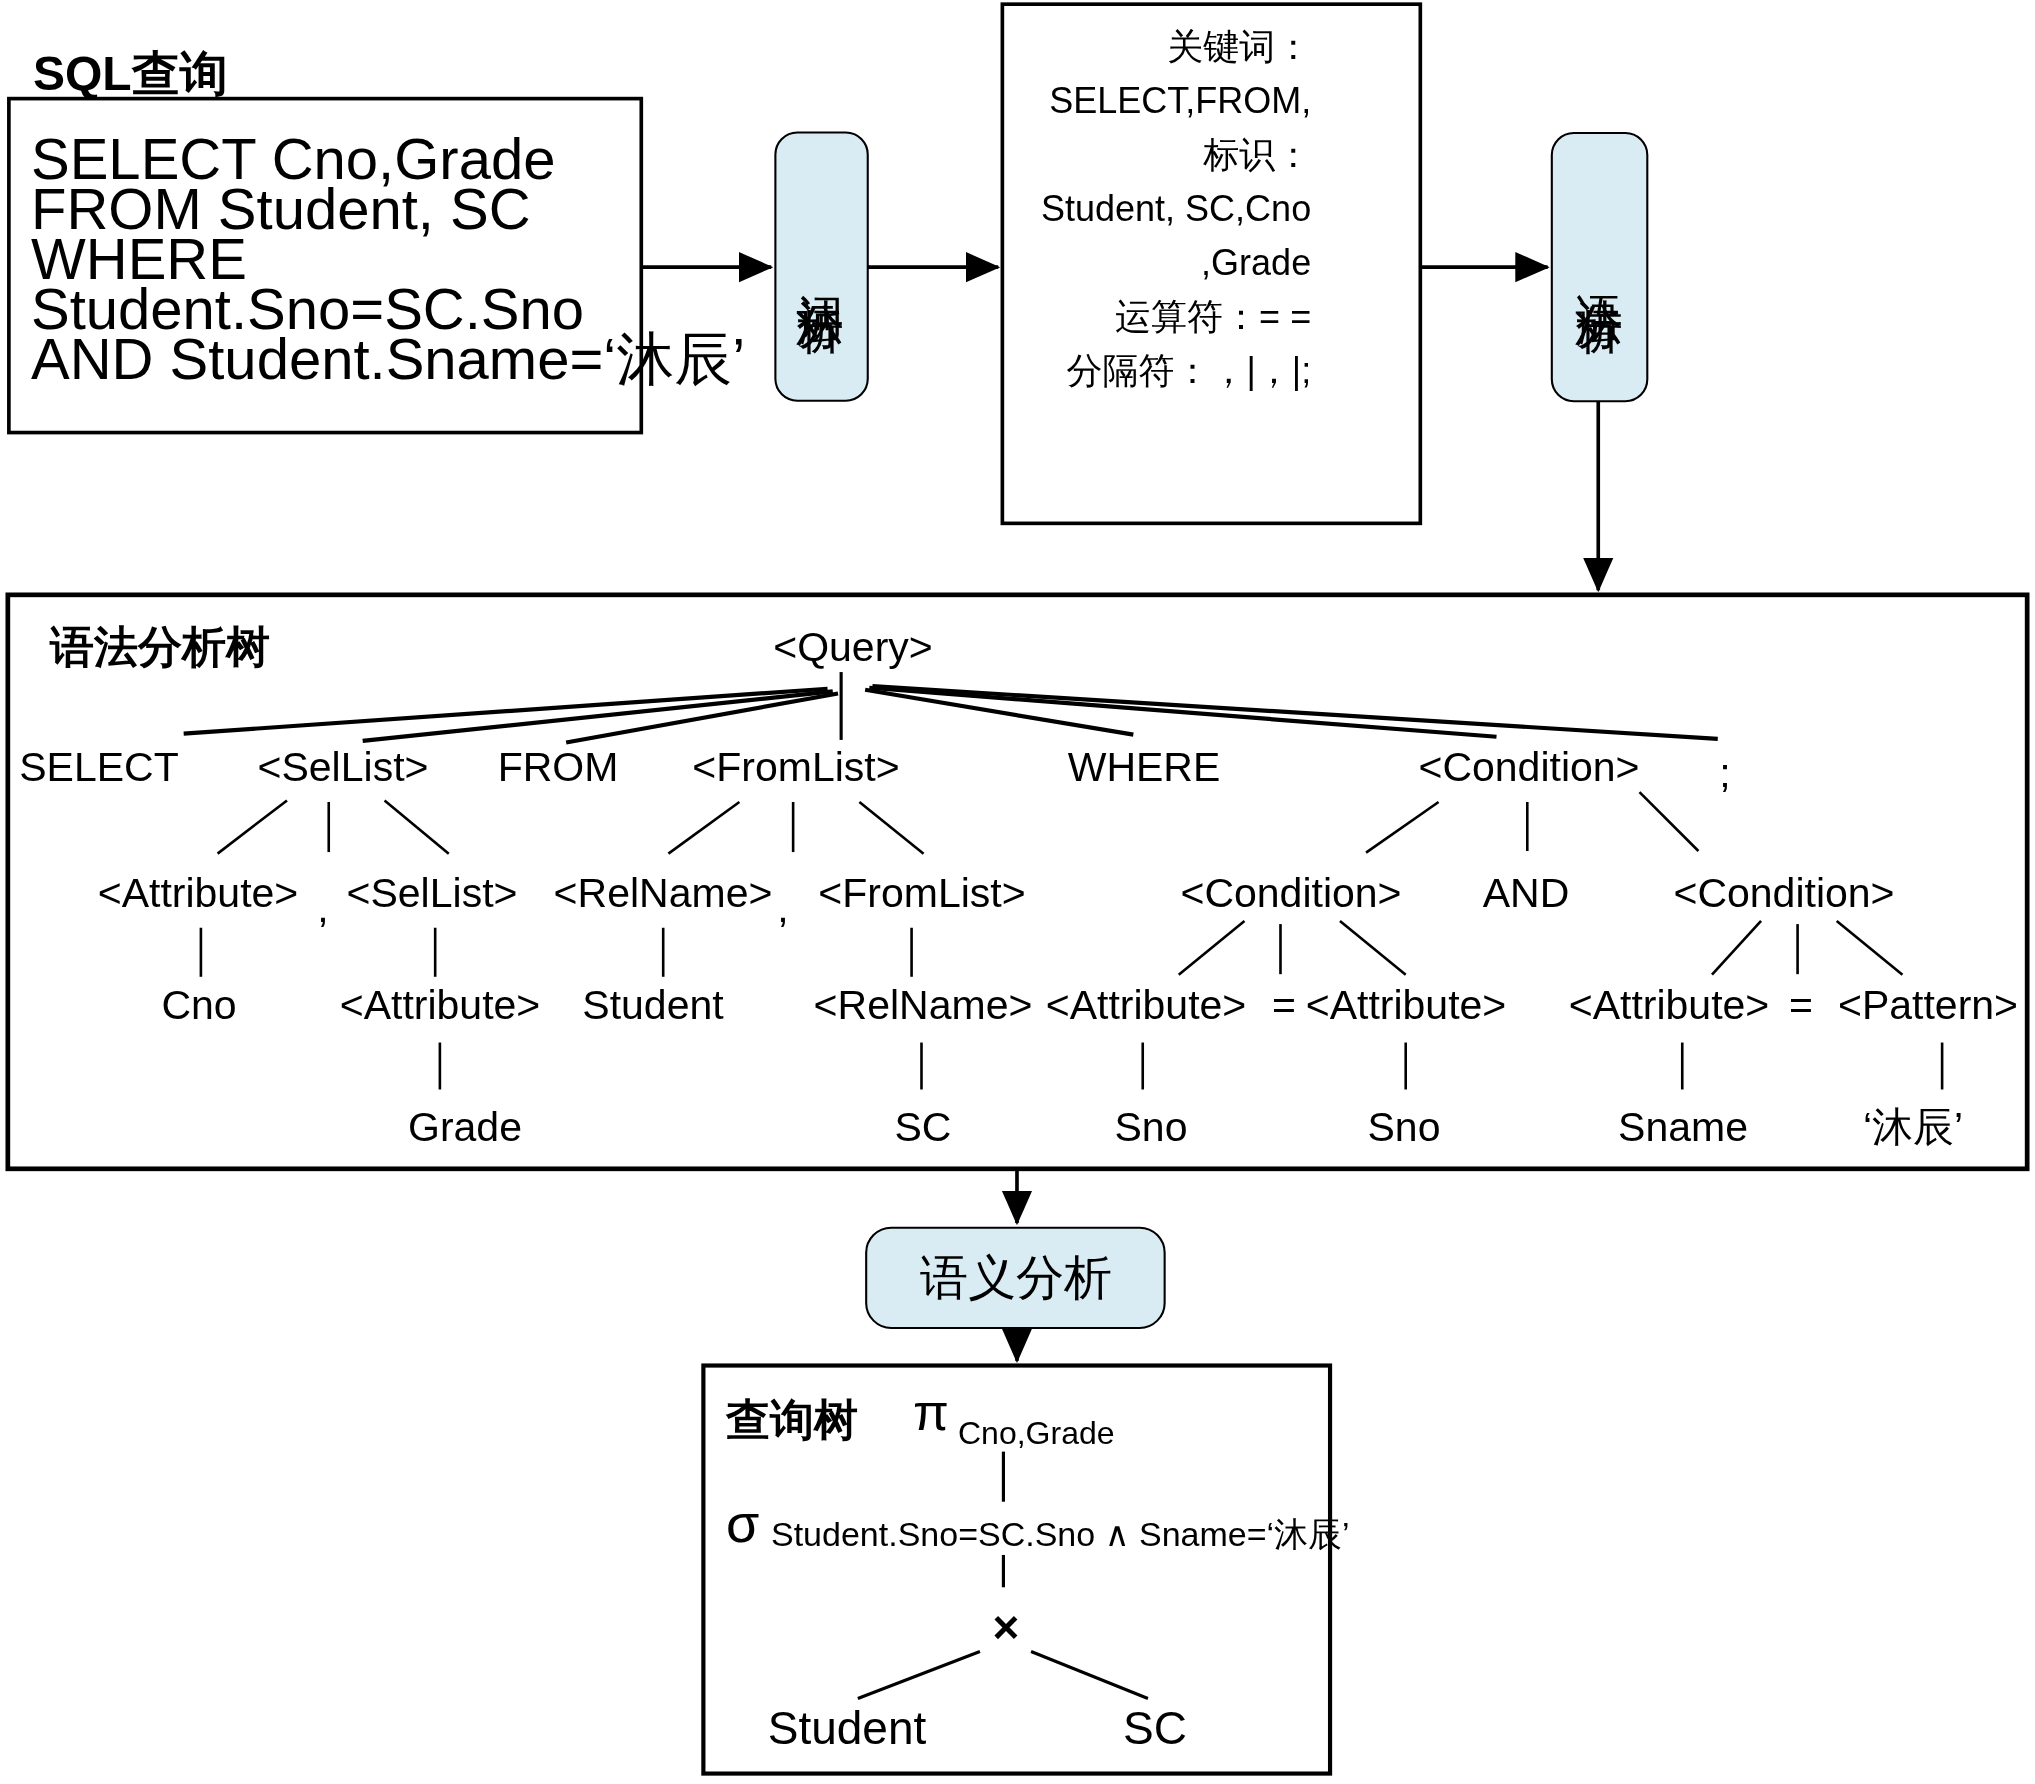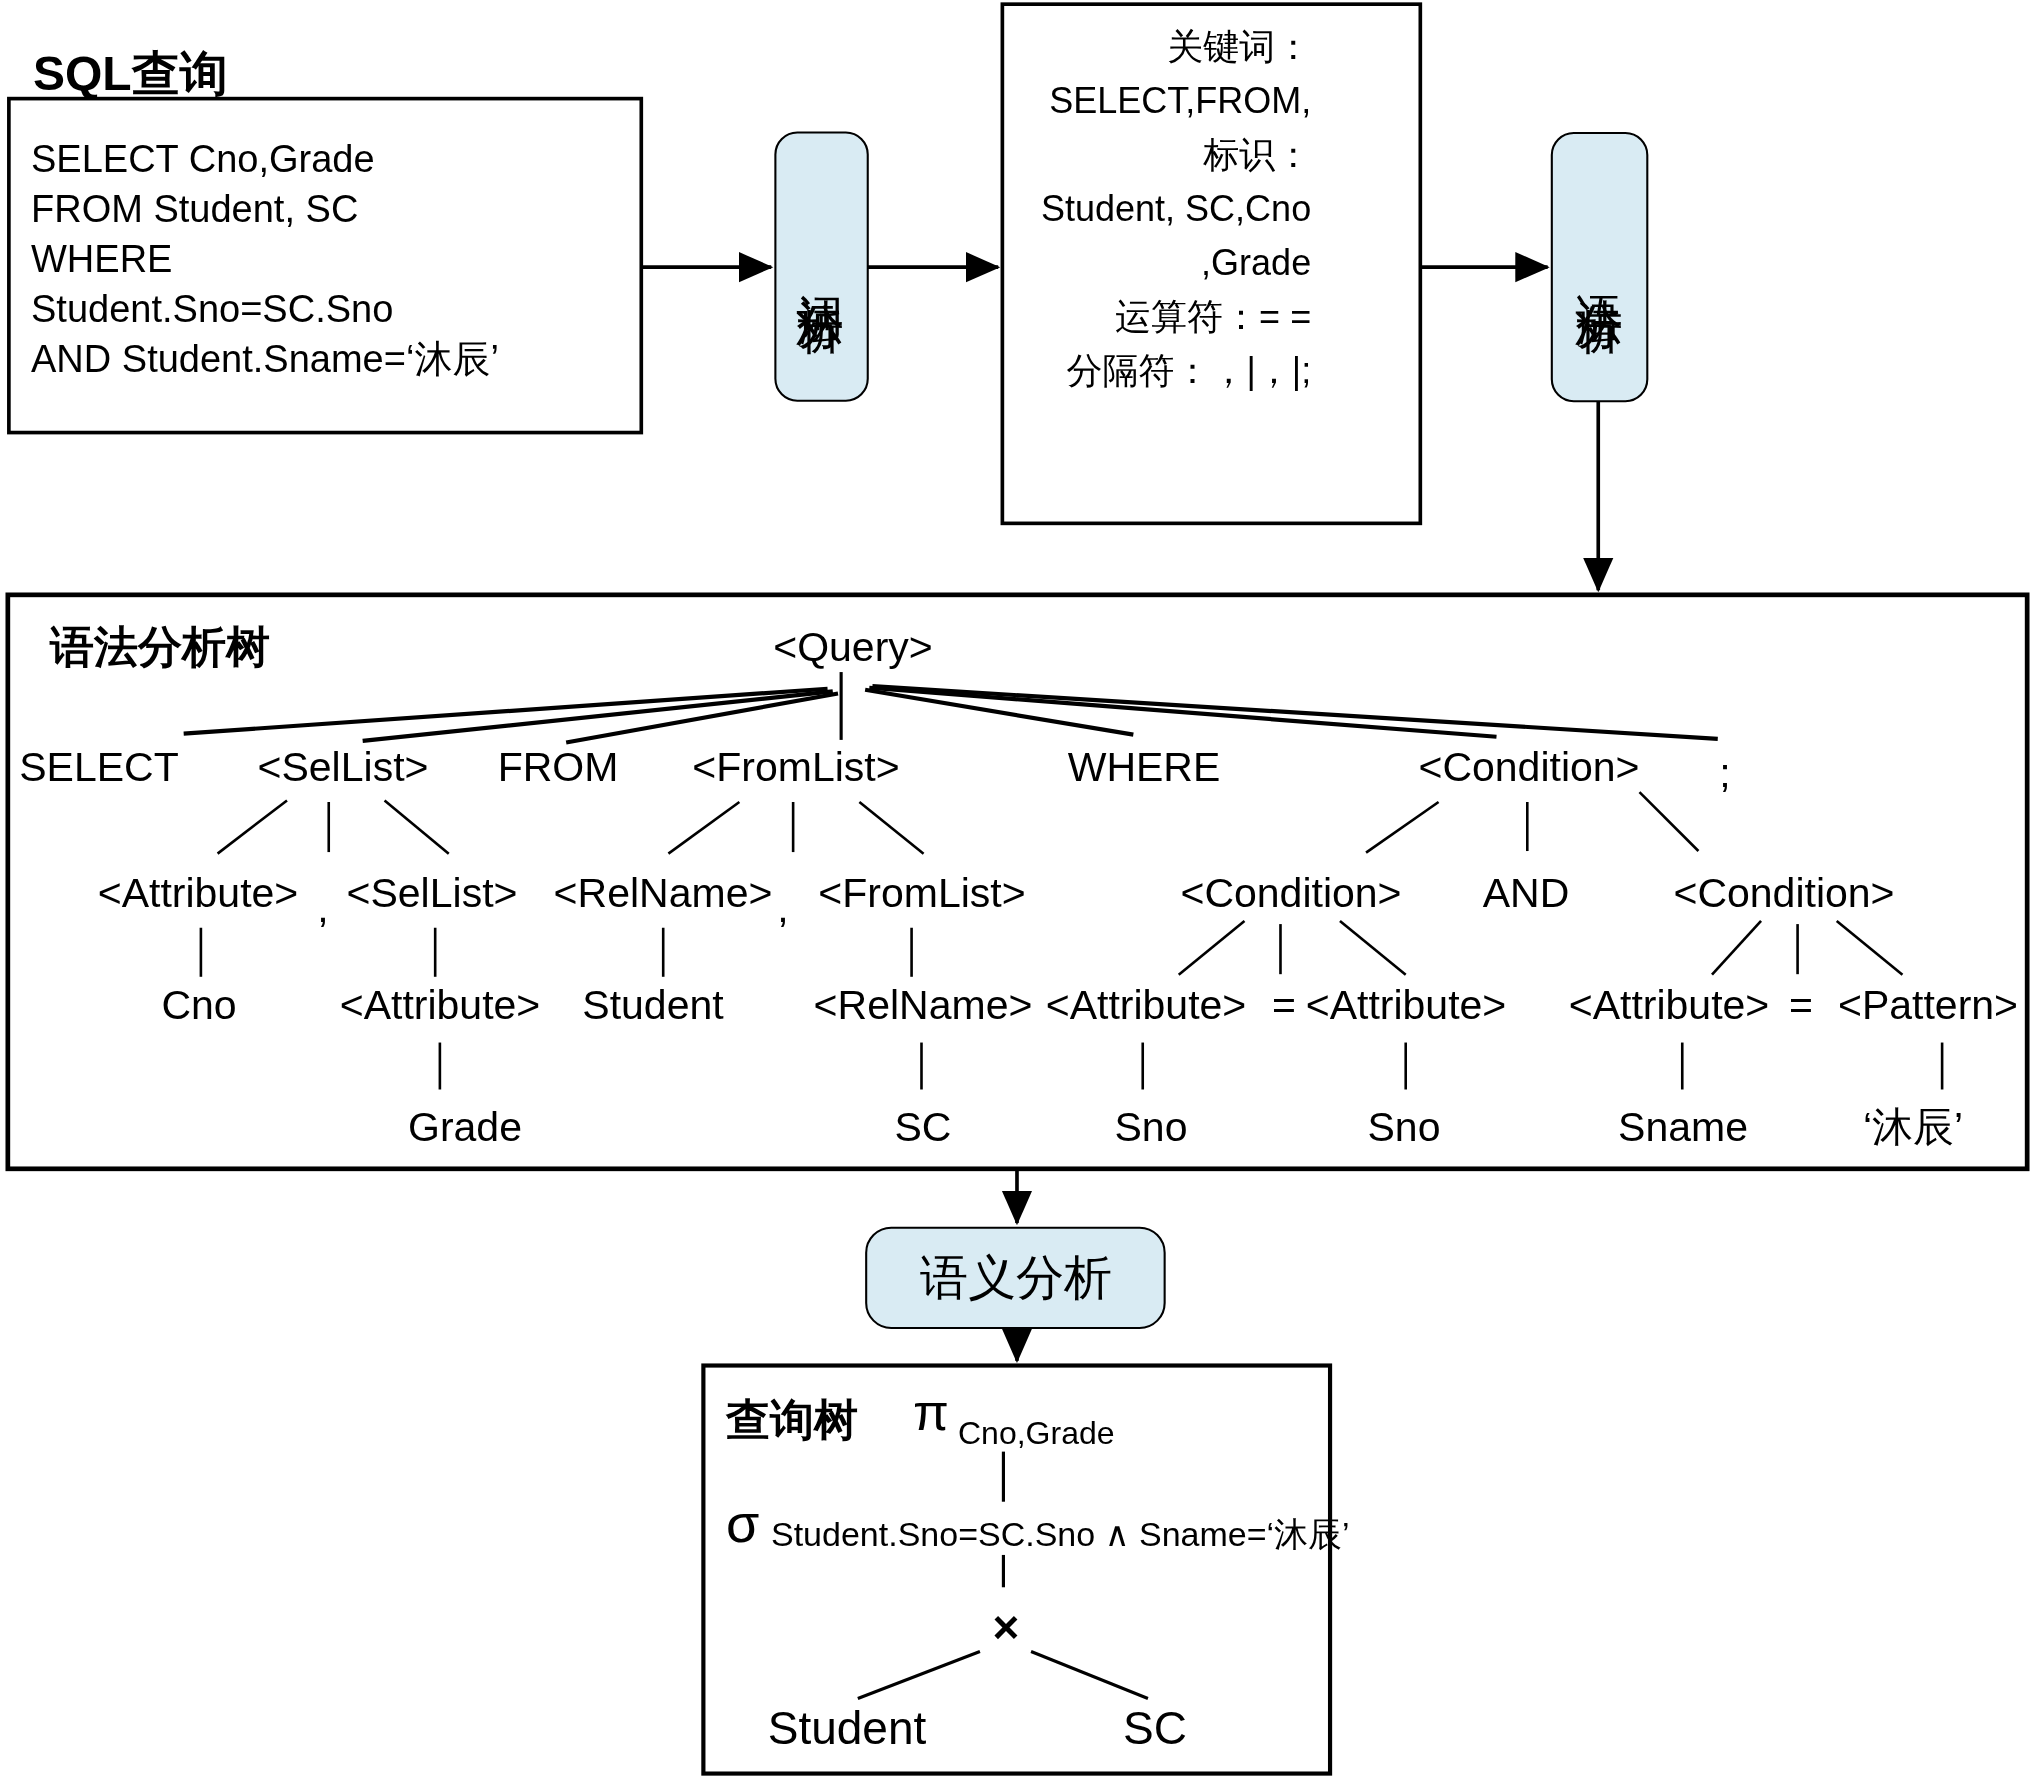--- a/index.html
+++ b/index.html
@@ -4,21 +4,21 @@
 <style>
   html,body{margin:0;padding:0;background:#ffffff;}
   body{width:2035px;height:1784px;position:relative;overflow:hidden;
        font-family:"Liberation Sans","DejaVu Sans",sans-serif;color:#000;}
   #stage{position:absolute;left:0;top:0;width:1990px;height:1784px;}
   svg{position:absolute;left:0;top:0;}
   .t{position:absolute;transform:translate(-50%,-50%);white-space:nowrap;line-height:1;}
   .tl{position:absolute;white-space:nowrap;}
   .bold{font-weight:bold;}
   .vert{writing-mode:vertical-rl;text-orientation:upright;letter-spacing:5.2px;}
-  .sqltext{font-size:38px;line-height:50px;}
+  .sqltext{font-size:58px;line-height:50px;}
   .toktext{font-size:36px;line-height:54px;text-align:right;}
   .node{font-size:41px;}
   .small{font-size:34px;}
   .sub{font-size:32px;}
 </style>
 </head>
 <body>
 
 <div id="stage">
 

